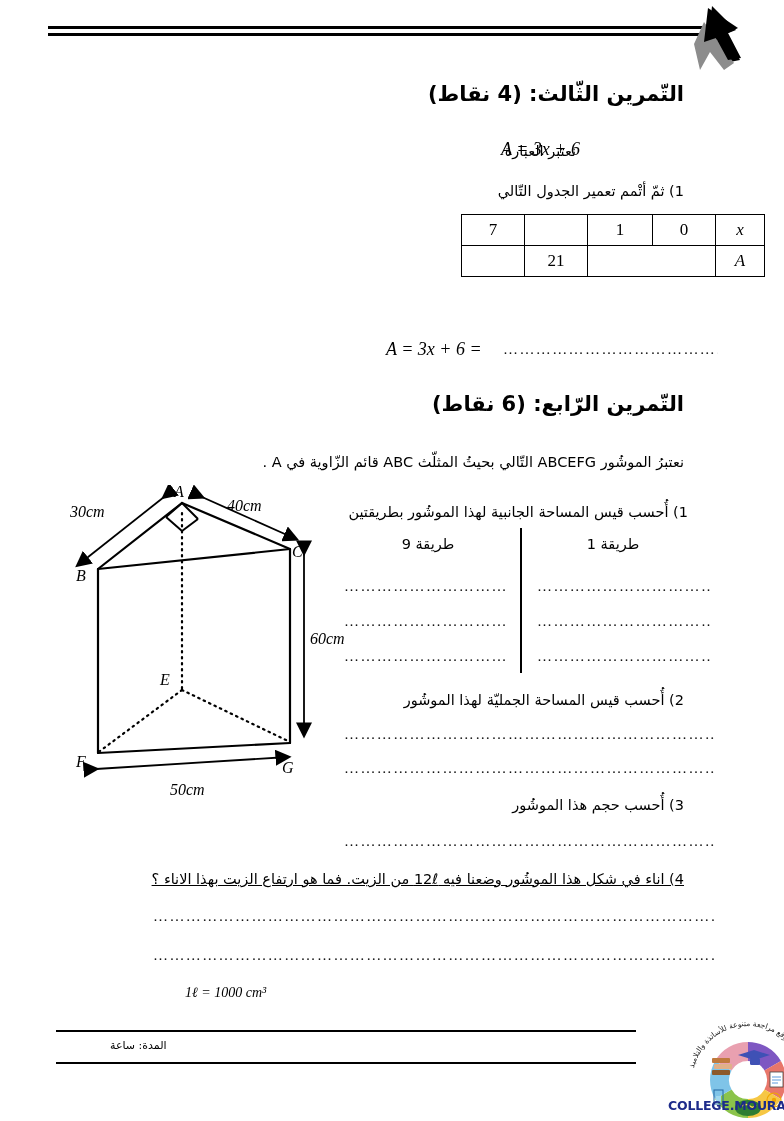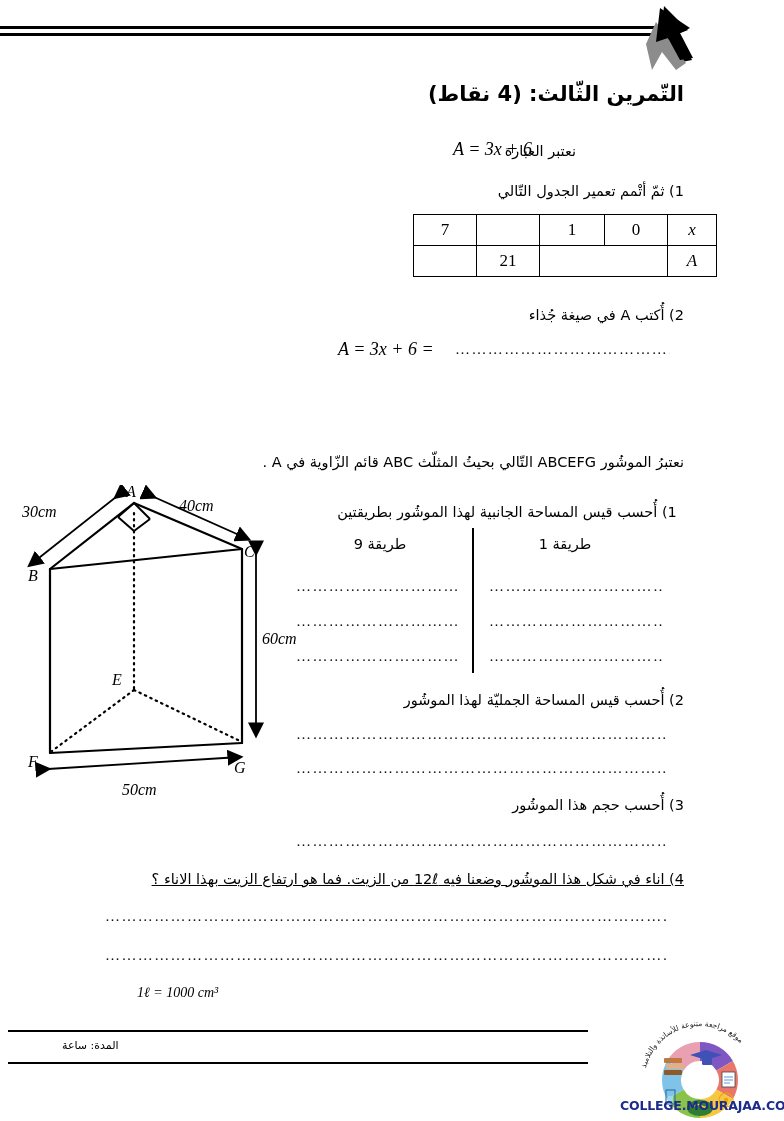--- a/index.html
+++ b/index.html
@@ -1,20 +1,20 @@
 <!DOCTYPE html>
 <html lang="ar"><head>
 <meta charset="utf-8">
 <style>
   html,body{margin:0;padding:0;background:#fff;}
   body{
     width:784px;height:1121px;position:relative;overflow:hidden;
     font-family:"Liberation Serif", serif; color:#000;
   }
-  .page{position:absolute;inset:0;}
+  .page{position:absolute;inset:0;margin-left:48px;}
 
   
   .hdr-rule{position:absolute;left:0;width:660px;background:#000;}
   .hdr-rule.r1{top:26px;height:3px;}
   .hdr-rule.r2{top:33px;height:3px;}
   .hdr-arrow{position:absolute;left:630px;top:0px;width:110px;height:75px;}
   .exno{
     position:absolute;font-weight:bold;font-size:21px;
     direction:rtl;text-align:right;font-family:"DejaVu Sans",sans-serif;
   }
@@ -106,29 +106,29 @@
     <tr>
       <td></td>
       <td>21</td>
       <td style="border-right:none;"></td>
       <td style="border-left:none;"></td>
       <td class="v">A</td>
     </tr>
   </tbody>
     </table>
 
-  <div class="line" style="top:305px;right:100px;width:300px;">2) أُكتب A في صيغة جُذاء</div>
 
   <div class="mathline" style="top:339px;left:338px;">A = 3x + 6 =</div>
   <div class="dots" style="top:341px;left:455px;width:215px;">…………………………………………</div>
 
+  <div class="exno" style="top:392px;right:100px;width:290px;">التّمرين الرّابع: (6 نقاط)</div>
 
   <div class="line" style="top:452px;right:100px;width:495px;">نعتبرُ الموشُور ABCEFG التّالي بحيثُ المثلّث ABC قائم الزّاوية في A .</div>
 
-  <div class="line" style="top:502px;right:82px;width:390px;text-align:center;">1) أُحسب قيس المساحة الجانبية لهذا الموشُور بطريقتين</div>
+  <div class="line" style="top:502px;right:96px;width:390px;">1) أُحسب قيس المساحة الجانبية لهذا الموشُور بطريقتين</div>
 
   <div class="coltitle" style="top:536px;left:505px;">طريقة 1</div>
   <div class="coltitle" style="top:536px;left:320px;">طريقة 9</div>
 
   <div class="vdiv" style="top:528px;left:472px;height:145px;"></div>
 
   <div class="dots" style="top:578px;left:489px;width:175px;">………………………………</div>
   <div class="dots" style="top:613px;left:489px;width:175px;">………………………………</div>
   <div class="dots" style="top:648px;left:489px;width:175px;">………………………………</div>
 

